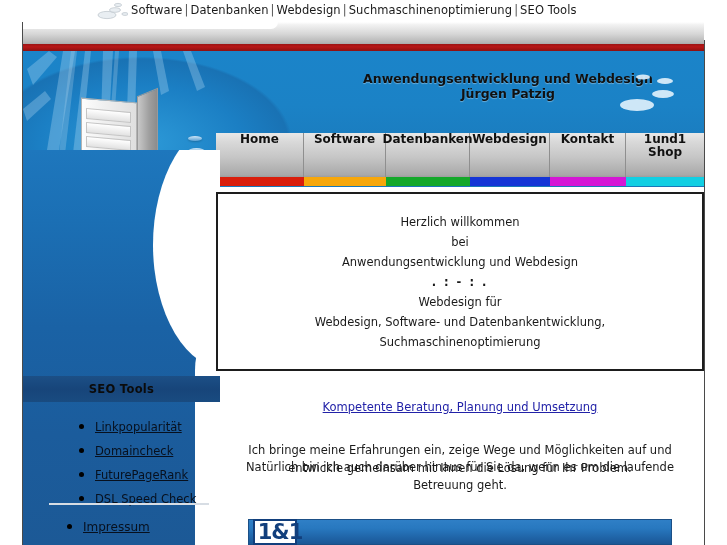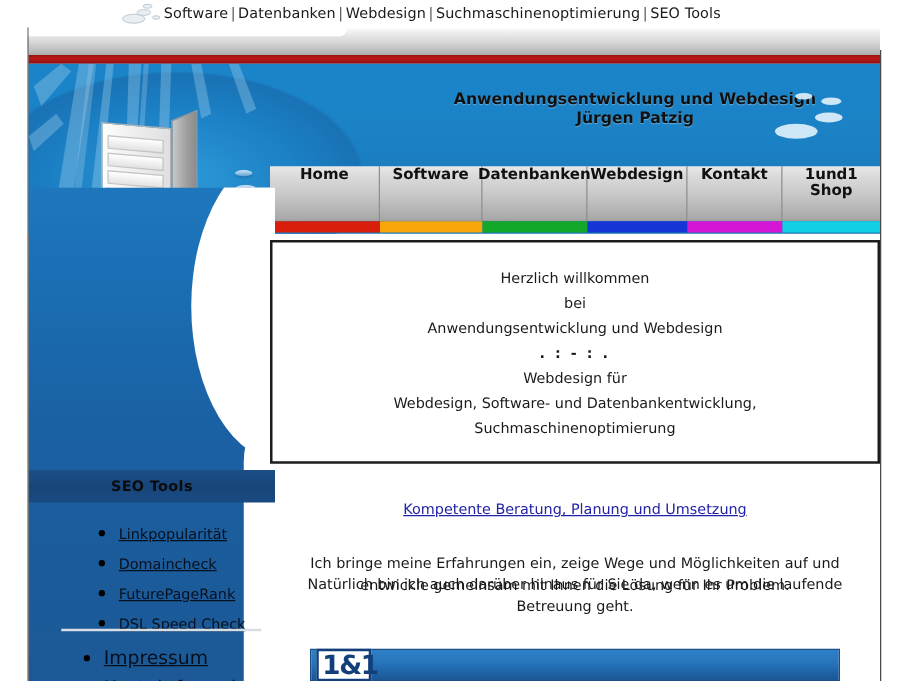--- a/index.html
+++ b/index.html
@@ -169,21 +169,21 @@
     position:absolute;left:26px;top:353px;width:160px;height:2px;
     background:#d7dde4;
   }
   #side-list2{position:absolute;left:0;top:364px;width:197px;}
   #side-list2 ul{list-style:none;margin:0;padding:0;}
   #side-list2 li{position:relative;padding:0 0 0 60px;height:24px;line-height:24px;}
   #side-list2 li:before{
     content:"";position:absolute;left:44px;top:10px;width:5px;height:5px;
     background:#000;border-radius:50%;
   }
-  #side-list2 a{color:#07101e;font-size:15px;text-decoration:underline;cursor:pointer;}
+  #side-list2 a{color:#07101e;font-size:12px;text-decoration:underline;cursor:pointer;}
 
   
   #welcome-box{
     position:absolute;left:216px;top:192px;width:488px;height:179px;
     border:2px solid #1d1d1d;background:#ffffff;box-sizing:border-box;
     display:flex;align-items:center;justify-content:center;
   }
   #welcome-text{
     text-align:center;font-size:11.5px;color:#1a1a1a;line-height:20px;
   }

